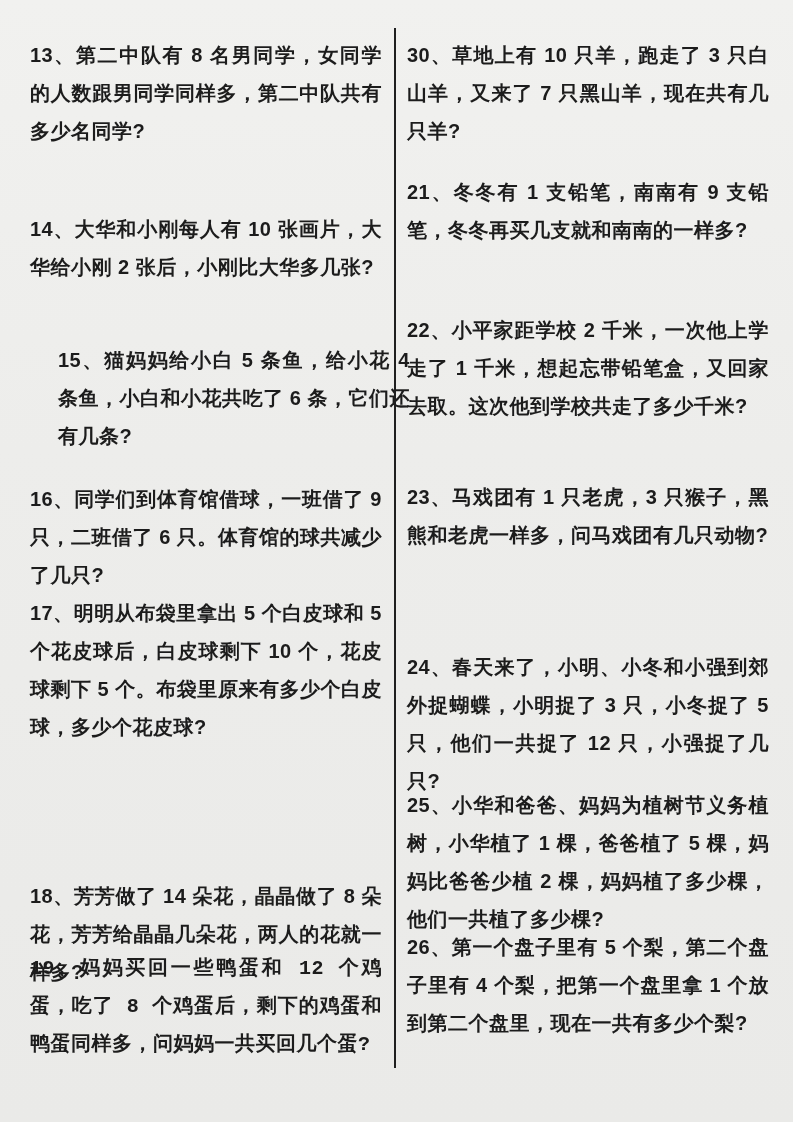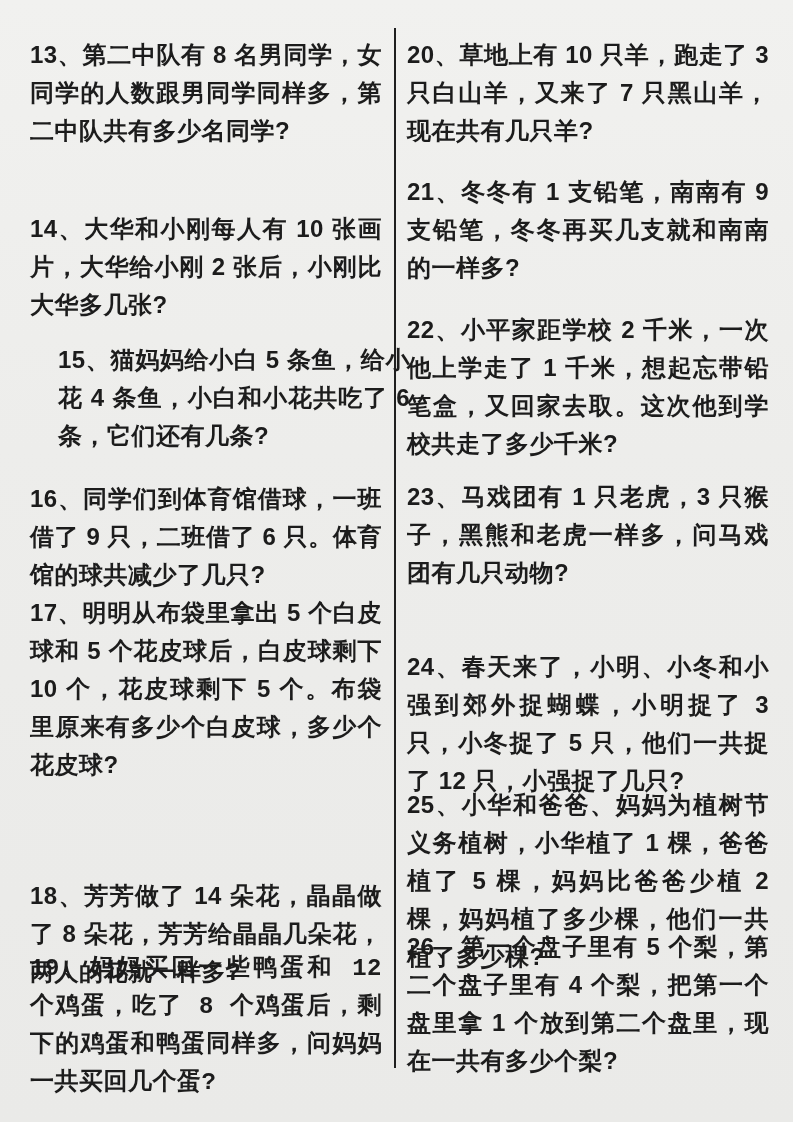--- a/index.html
+++ b/index.html
@@ -20,21 +20,21 @@
     position: absolute;
     top: 0;
   }
   .col-left  { left: 30px;  width: 352px; }
   .col-right { left: 407px; width: 362px; }
   .problem {
     position: absolute;
     left: 0;
     width: 100%;
     margin: 0;
-    font-size: 24px;
+    font-size: 20px;
     font-weight: 700;
     line-height: 38px;
     color: #1c1c1c;
     text-align: justify;
     letter-spacing: 0.5px;
   }
   
   .col-left  .p13 { top: 36px;  }
   .col-left  .p14 { top: 210px; }
   .col-left  .p15 { top: 341px; margin-left: 28px; }
@@ -81,21 +81,21 @@
     <p class="problem p15">15、猫妈妈给小白 5 条鱼，给小花 4 条鱼，小白和小花共吃了 6 条，它们还有几条?</p>
     <p class="problem p16">16、同学们到体育馆借球，一班借了 9 只，二班借了 6 只。体育馆的球共减少了几只?</p>
     <p class="problem p17">17、明明从布袋里拿出 5 个白皮球和 5 个花皮球后，白皮球剩下 10 个，花皮球剩下 5 个。布袋里原来有多少个白皮球，多少个花皮球?</p>
     <p class="problem p18">18、芳芳做了 14 朵花，晶晶做了 8 朵花，芳芳给晶晶几朵花，两人的花就一样多?</p>
     <p class="problem p19">19、妈妈买回一些鸭蛋和 12 个鸡蛋，吃了 8 个鸡蛋后，剩下的鸡蛋和鸭蛋同样多，问妈妈一共买回几个蛋?</p>
   </div>
 
   <div class="divider"></div>
 
   <div class="column col-right">
-    <p class="problem p20">20、草地上有 10 只羊，跑走了 3 只白山羊，又来了 7 只黑山羊，现在共有几只羊?</p>
+    <p class="problem p20">30、草地上有 10 只羊，跑走了 3 只白山羊，又来了 7 只黑山羊，现在共有几只羊?</p>
     <p class="problem p21">21、冬冬有 1 支铅笔，南南有 9 支铅笔，冬冬再买几支就和南南的一样多?</p>
     <p class="problem p22">22、小平家距学校 2 千米，一次他上学走了 1 千米，想起忘带铅笔盒，又回家去取。这次他到学校共走了多少千米?</p>
     <p class="problem p23">23、马戏团有 1 只老虎，3 只猴子，黑熊和老虎一样多，问马戏团有几只动物?</p>
     <p class="problem p24">24、春天来了，小明、小冬和小强到郊外捉蝴蝶，小明捉了 3 只，小冬捉了 5 只，他们一共捉了 12 只，小强捉了几只?</p>
     <p class="problem p25">25、小华和爸爸、妈妈为植树节义务植树，小华植了 1 棵，爸爸植了 5 棵，妈妈比爸爸少植 2 棵，妈妈植了多少棵，他们一共植了多少棵?</p>
     <p class="problem p26">26、第一个盘子里有 5 个梨，第二个盘子里有 4 个梨，把第一个盘里拿 1 个放到第二个盘里，现在一共有多少个梨?</p>
   </div>
 
 
 </div>

